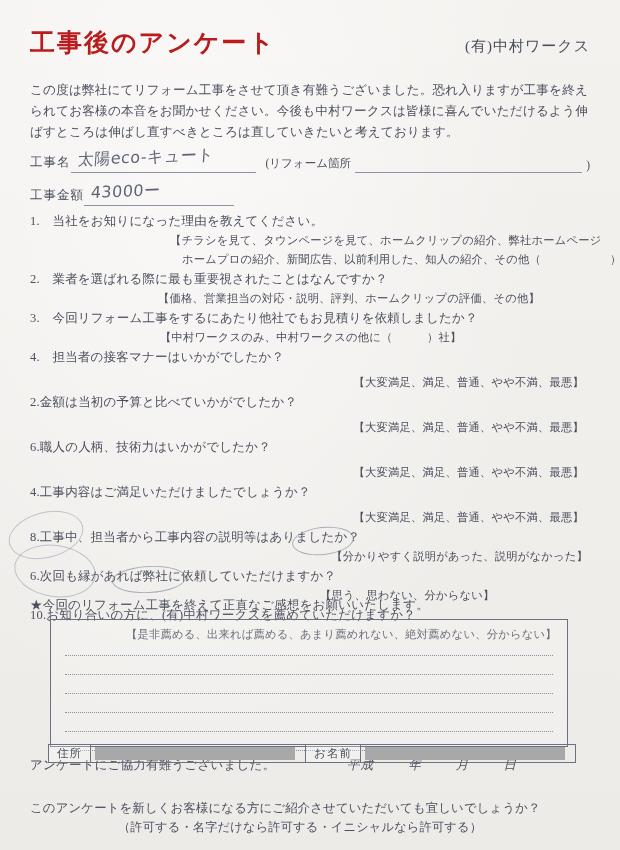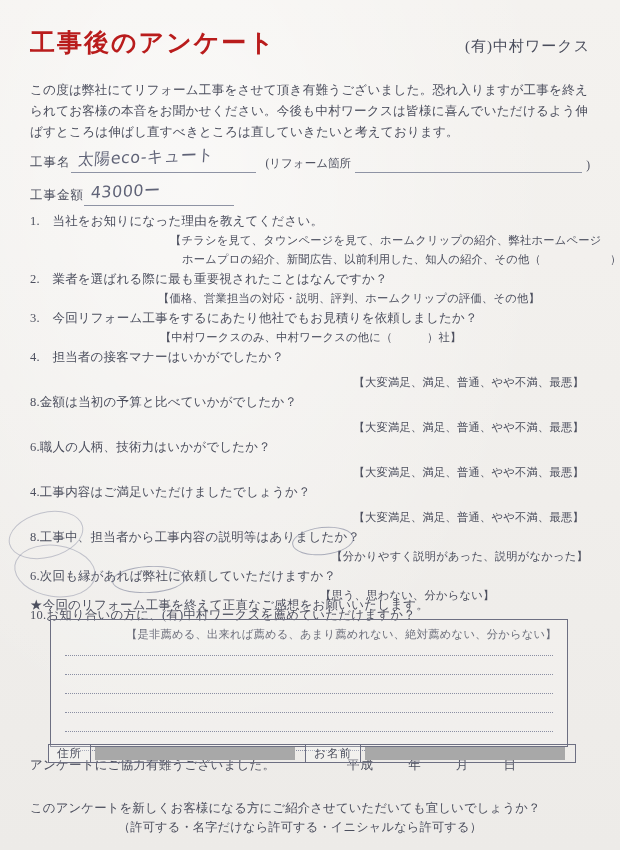--- a/index.html
+++ b/index.html
@@ -193,21 +193,21 @@
     align-items: baseline;
     font-size: 12.5px;
     color: #4c4f5e;
     white-space: nowrap;
   }
   .thanks-text { letter-spacing: 0.2px; }
   .date-line {
     margin-left: 72px;
     letter-spacing: 1px;
   }
-  .date-line span { margin-right: 30px; }
+  .date-line span { margin-right: 30px; font-style: italic; }
   .date-line span:last-child { margin-right: 0; }
   .addr-table {
     position: absolute;
     left: 48px;
     top: 744px;
     width: 528px;
     height: 19px;
     display: flex;
     align-items: stretch;
     border: 1px solid #6d6f82;
@@ -300,21 +300,21 @@
       <div class="opts q3">【中村ワークスのみ、中村ワークスの他に（　　　）社】</div>
     </div>
 
     <div class="q-block">
       <div class="q-text">4.　担当者の接客マナーはいかがでしたか？</div>
       <div class="spacer-sm"></div>
       <div class="opts right">【大変満足、満足、普通、やや不満、最悪】</div>
     </div>
 
     <div class="q-block">
-      <div class="q-text">8.金額は当初の予算と比べていかがでしたか？</div>
+      <div class="q-text">2.金額は当初の予算と比べていかがでしたか？</div>
       <div class="spacer-sm"></div>
       <div class="opts right">【大変満足、満足、普通、やや不満、最悪】</div>
     </div>
 
     <div class="q-block">
       <div class="q-text">6.職人の人柄、技術力はいかがでしたか？</div>
       <div class="spacer-sm"></div>
       <div class="opts right">【大変満足、満足、普通、やや不満、最悪】</div>
     </div>
 

